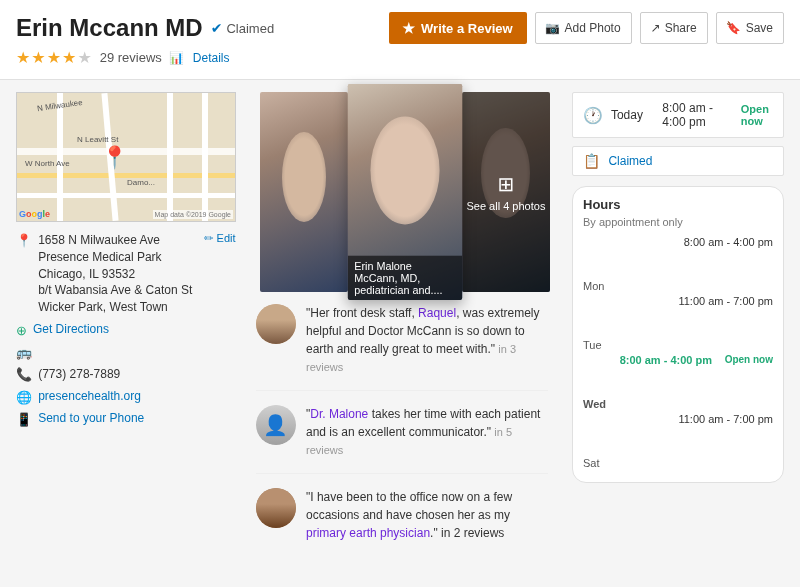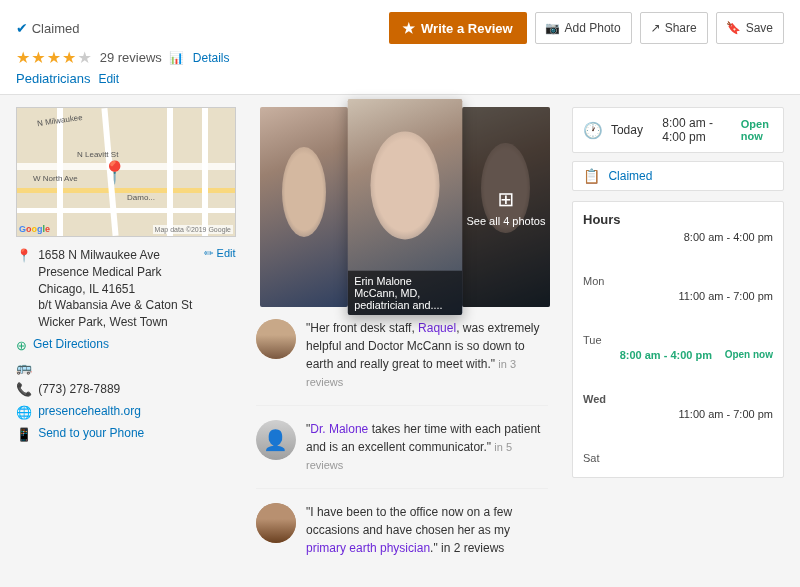--- a/index.html
+++ b/index.html
@@ -62,35 +62,36 @@
     .see-all-icon { font-size: 20px; margin-bottom: 4px; }
 
     
     .right-sidebar { width: 220px; flex-shrink: 0; padding-left: 8px; }
     .today-hours { background: #fff; border: 1px solid #e0e0e0; border-radius: 2px; padding: 8px 10px; margin-bottom: 8px; display: flex; align-items: center; gap: 8px; font-size: 12px; }
     .clock-icon { color: #5a9; font-size: 16px; }
     .open-badge { color: #2a7; font-weight: bold; font-size: 11px; }
     .services-row { display: flex; align-items: center; gap: 8px; padding: 6px 10px; background: #fff; border: 1px solid #e0e0e0; border-radius: 2px; margin-bottom: 10px; font-size: 12px; cursor: pointer; }
     .services-icon { color: #5a9; font-size: 14px; }
     .services-link { color: #0073bb; }
-    .hours-section { background: #fff; border: 1px solid #e0e0e0; padding: 10px; border-radius: 2px; }
+    .hours-section { background: #fff; border: 1px solid #e0e0e0; padding: 10px; border-radius: 14px; }
     .hours-title { font-weight: bold; font-size: 13px; margin-bottom: 4px; }
     .hours-note { font-size: 11px; color: #777; margin-bottom: 8px; }
     .hours-row { display: flex; justify-content: space-between; font-size: 11px; margin-bottom: 3px; }
     .hours-row.today { color: #2a7; font-weight: bold; }
     .day { width: 28px; color: #555; margin-top: 44px; }
   </style>
 </head>
 <body>
 
 <div class="page-container">
 
   <div class="header">
     <div class="header-top">
       <div class="title-section">
+        <span class="business-name">Erin Mccann MD</span>
         <span class="claimed-badge">
           <span class="claimed-check">✔</span>
           <span>Claimed</span>
         </span>
       </div>
       <div class="header-actions">
         <button class="write-review-btn">
           <span class="star">★</span>
           <span>Write a Review</span>
         </button>
@@ -113,24 +114,20 @@
         <span class="star-full">★</span>
         <span class="star-full">★</span>
         <span class="star-full">★</span>
         <span class="star-full">★</span>
         <span class="star-half" style="color:#ccc;">★</span>
       </div>
       <span class="reviews-count">29 reviews</span>
       <span style="color:#999; font-size:12px;">📊</span>
       <a class="details-link">Details</a>
     </div>
-    <div class="category-row">
-      <a class="category-link">Pediatricians</a>
-      <a class="edit-link">Edit</a>
-    </div>
   </div>
 
   <div class="main-content">
 
     <div class="left-col">
 
       <div class="map-container">
         <div class="map-bg">
 
           <div style="position:absolute;inset:0;background:#e8dfc8;"></div>
@@ -138,39 +135,39 @@
           <div style="position:absolute;background:#fff;height:7px;width:100%;top:55px;opacity:0.8;"></div>
           <div style="position:absolute;background:#f9d87e;height:5px;width:100%;top:80px;"></div>
           <div style="position:absolute;background:#fff;height:5px;width:100%;top:100px;"></div>
 
           <div style="position:absolute;background:#fff;width:6px;height:100%;left:40px;"></div>
           <div style="position:absolute;background:#fff;width:6px;height:100%;left:90px;transform:rotate(-5deg);"></div>
           <div style="position:absolute;background:#fff;width:6px;height:100%;left:150px;"></div>
           <div style="position:absolute;background:#fff;width:6px;height:100%;left:185px;"></div>
 
           <div style="position:absolute;font-size:8px;color:#555;top:42px;left:60px;white-space:nowrap;transform:rotate(0deg);">N Leavitt St</div>
-          <div style="position:absolute;font-size:8px;color:#555;top:66px;left:16px;white-space:nowrap;">W North Ave</div>
+          <div style="position:absolute;font-size:8px;color:#555;top:66px;left:8px;white-space:nowrap;">W North Ave</div>
           <div style="position:absolute;font-size:8px;color:#555;top:85px;left:110px;white-space:nowrap;">Damo...</div>
           <div style="position:absolute;font-size:8px;color:#555;top:8px;left:20px;white-space:nowrap;transform:rotate(-8deg);">N Milwaukee</div>
 
           <div style="position:absolute;color:#c00;font-size:22px;top:52px;left:84px;">📍</div>
 
           <div style="position:absolute;bottom:2px;left:2px;font-size:9px;font-weight:bold;">
             <span style="color:#4285f4;">G</span><span style="color:#ea4335;">o</span><span style="color:#fbbc05;">o</span><span style="color:#4285f4;">g</span><span style="color:#34a853;">l</span><span style="color:#ea4335;">e</span>
           </div>
           <div style="position:absolute;bottom:2px;right:2px;font-size:7px;color:#777;background:rgba(255,255,255,0.7);padding:1px 2px;">Map data ©2019 Google</div>
         </div>
       </div>
 
       <div class="info-item">
         <span class="info-icon">📍</span>
         <div class="info-text">
           <span>1658 N Milwaukee Ave</span><br>
           <span>Presence Medical Park</span><br>
-          <span>Chicago, IL 41651</span><br>
+          <span>Chicago, IL 93532</span><br>
           <span>b/t Wabansia Ave &amp; Caton St</span><br>
           <span>Wicker Park, West Town</span>
         </div>
         <a class="edit-inline">✏ Edit</a>
       </div>
 
       <div class="info-item">
         <span class="info-icon" style="color:#2a7;">⊕</span>
         <a class="link">Get Directions</a>
       </div>
@@ -263,20 +260,21 @@
         <span class="open-badge">Open now</span>
       </div>
 
       <div class="services-row">
         <span class="services-icon">📋</span>
         <a class="services-link">Claimed</a>
       </div>
 
       <div class="hours-section">
         <div class="hours-title">Hours</div>
+        <div class="hours-note">By appointment only</div>
         <div class="hours-row">
           <span class="day">Mon</span>
           <span>8:00 am - 4:00 pm</span>
         </div>
         <div class="hours-row">
           <span class="day">Tue</span>
           <span>11:00 am - 7:00 pm</span>
         </div>
         <div class="hours-row today">
           <span class="day">Wed</span>

